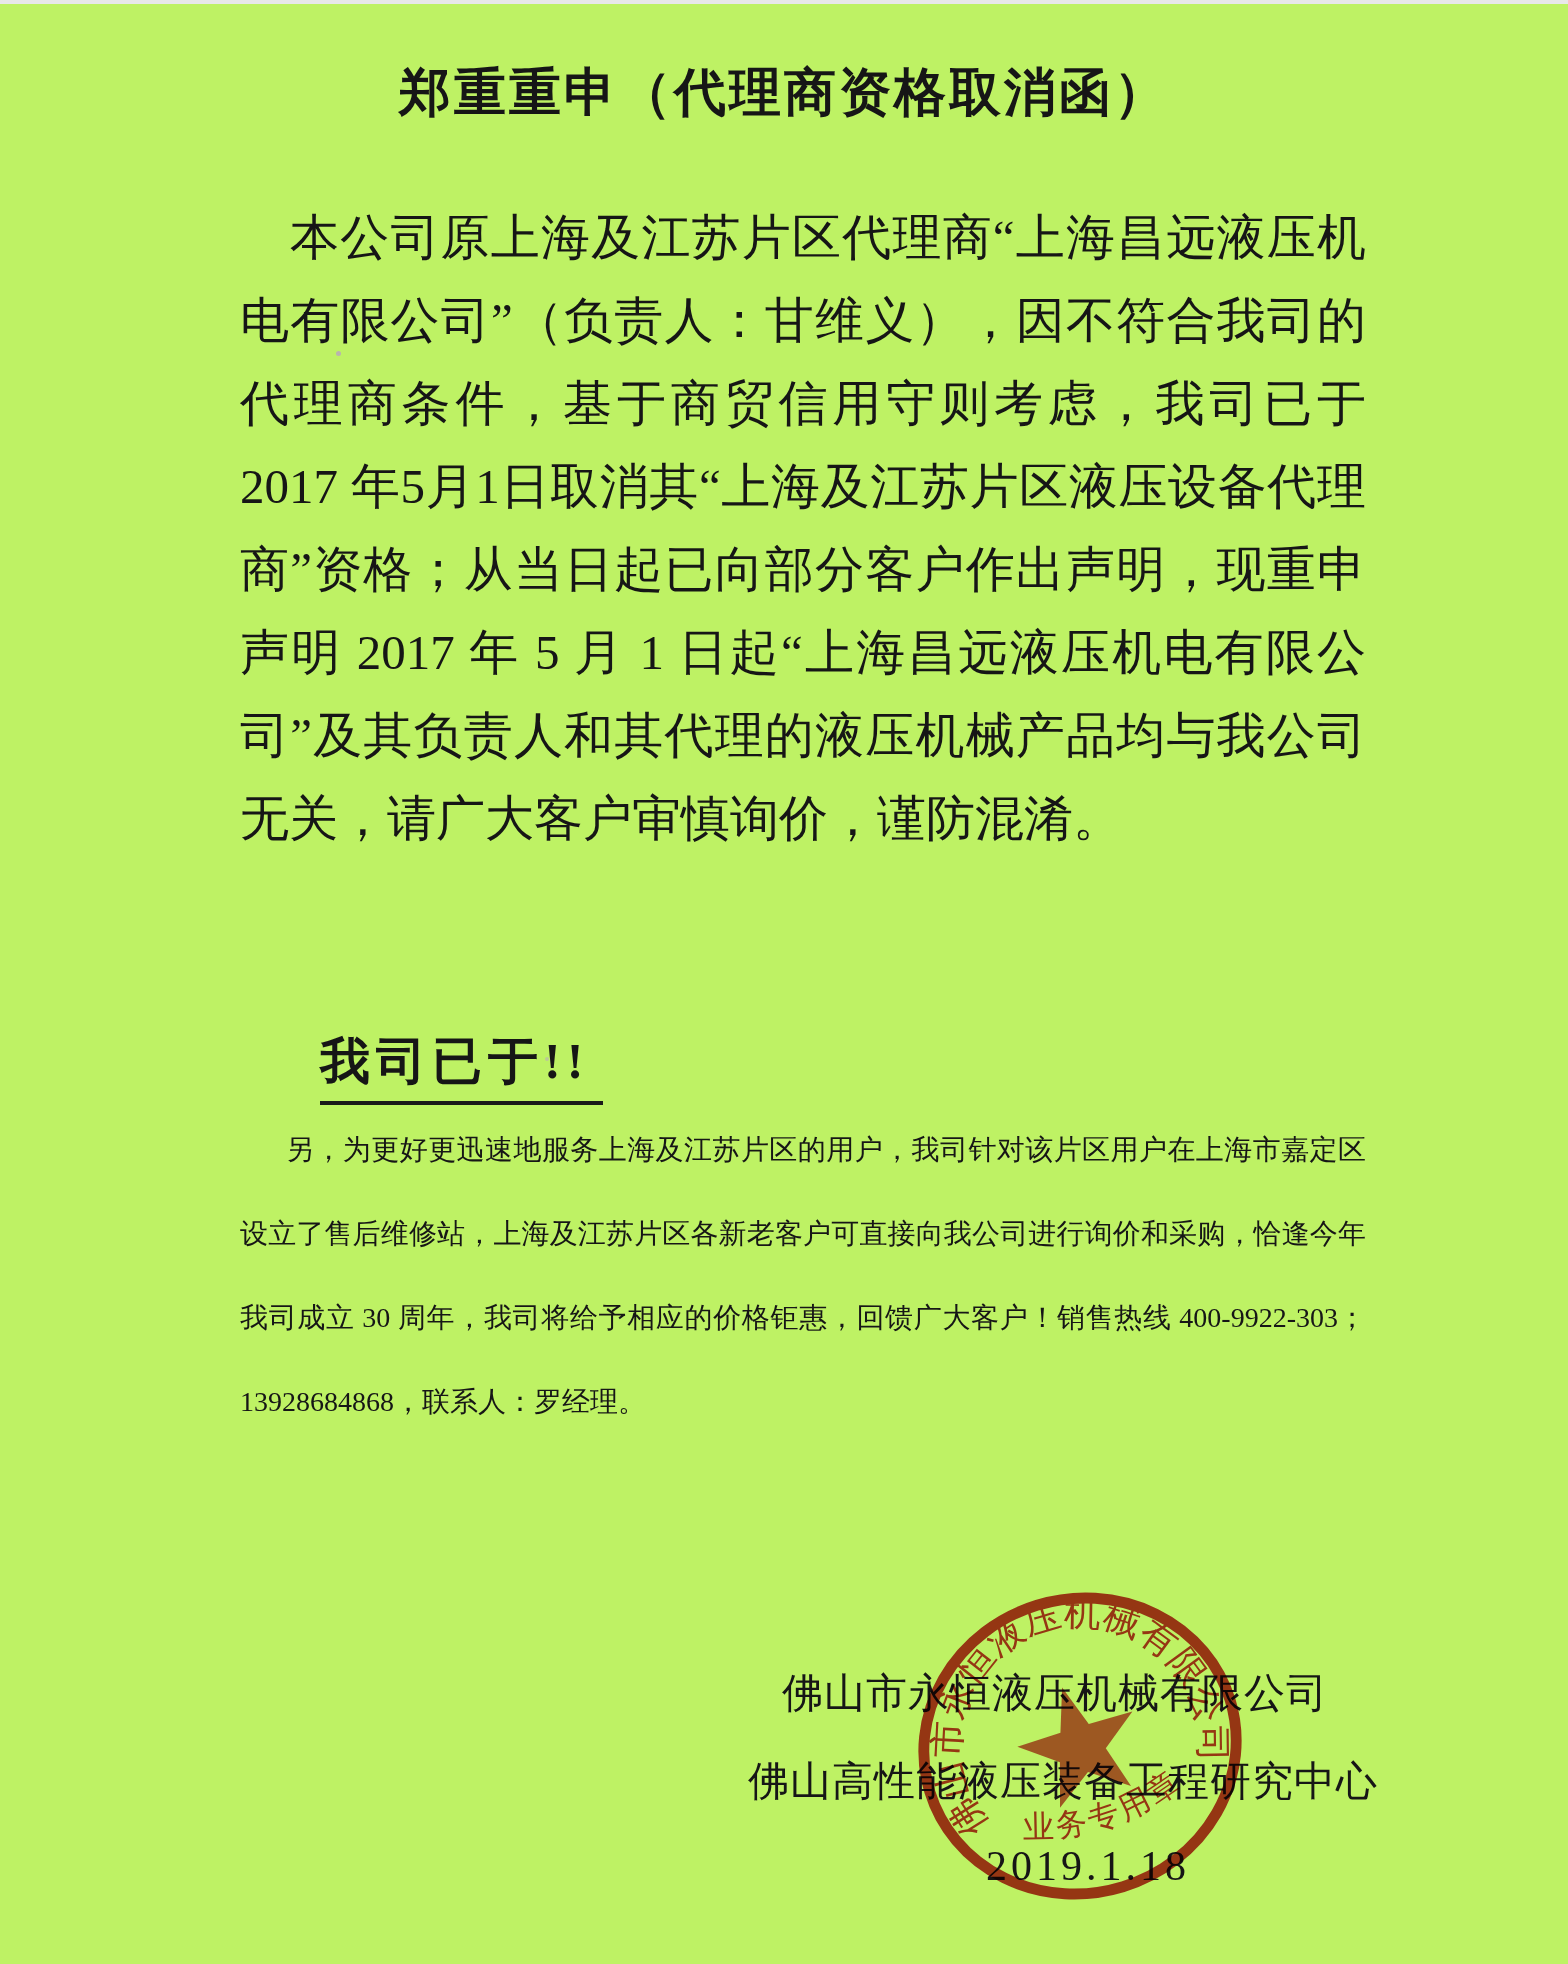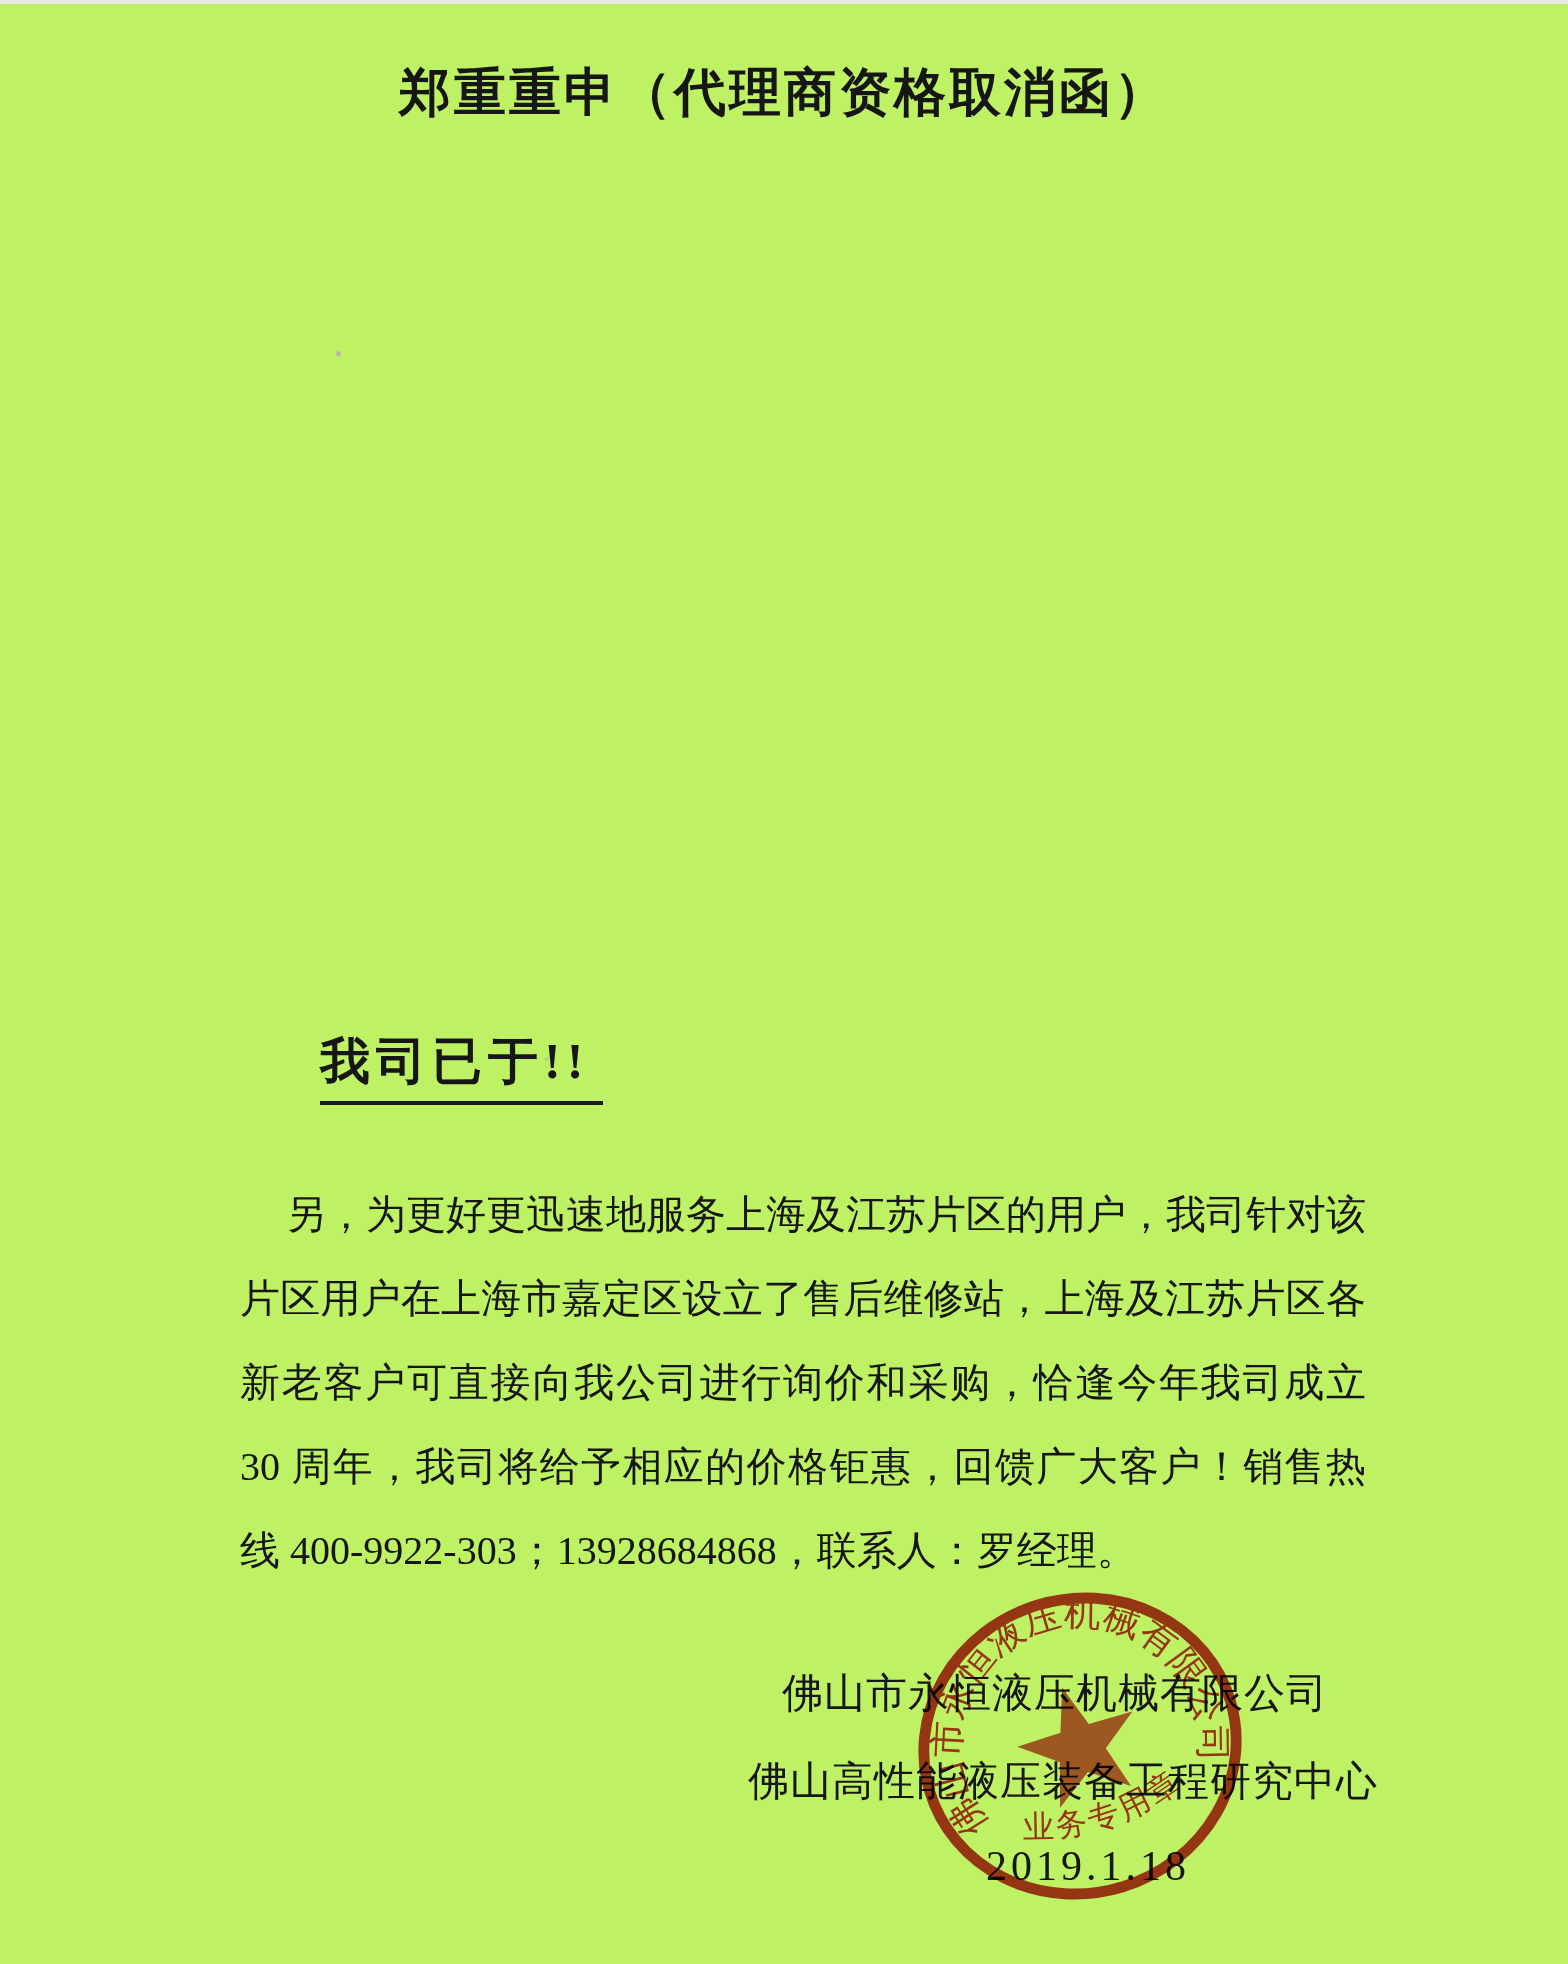--- a/index.html
+++ b/index.html
@@ -23,22 +23,22 @@
     position:absolute;left:240px;width:1126px;
     text-align:justify;
     text-justify:inter-ideograph;
   }
   .para-1{
     top:192px;
     font-size:49px;line-height:83px;
     text-indent:50px;
   }
   .para-2{
-    top:1169px;
-    font-size:40px;line-height:84px;
+    top:1104px;
+    font-size:28px;line-height:84px;
     text-indent:46px;
   }
   .declaration{
     position:absolute;left:320px;top:1026px;
     font-size:50px;font-weight:bold;line-height:1.25;
     letter-spacing:6px;
     display:inline-block;
     padding:0 14px 8px 0;
     border-bottom:4px solid #1a1a1a;
     white-space:nowrap;
@@ -65,20 +65,21 @@
   .speck-1{left:336px;top:347px;width:5px;height:5px;}
   .speck-2{left:545px;top:1053px;width:4px;height:4px;opacity:.7;}
 </style>
 </head>
 <body>
 
 <div class="page">
 
   <div class="doc-title">郑重重申（代理商资格取消函）</div>
 
+  <div class="para para-1">本公司原上海及江苏片区代理商“上海昌远液压机电有限公司”（负责人：甘维义），因不符合我司的代理商条件，基于商贸信用守则考虑，我司已于 2017 年5月1日取消其“上海及江苏片区液压设备代理商”资格；从当日起已向部分客户作出声明，现重申声明 2017 年 5 月 1 日起“上海昌远液压机电有限公司”及其负责人和其代理的液压机械产品均与我公司无关，请广大客户审慎询价，谨防混淆。</div>
 
   <div class="declaration">我司已于!!</div>
 
   <div class="para para-2">另，为更好更迅速地服务上海及江苏片区的用户，我司针对该片区用户在上海市嘉定区设立了售后维修站，上海及江苏片区各新老客户可直接向我公司进行询价和采购，恰逢今年我司成立 30 周年，我司将给予相应的价格钜惠，回馈广大客户！销售热线 400-9922-303；13928684868，联系人：罗经理。</div>
 
   <div class="sig-line sig-company">佛山市永恒液压机械有限公司</div>
 
   <div class="sig-line sig-center">佛山高性能液压装备工程研究中心</div>
 
   <div class="sig-line sig-date">2019.1.18</div>

